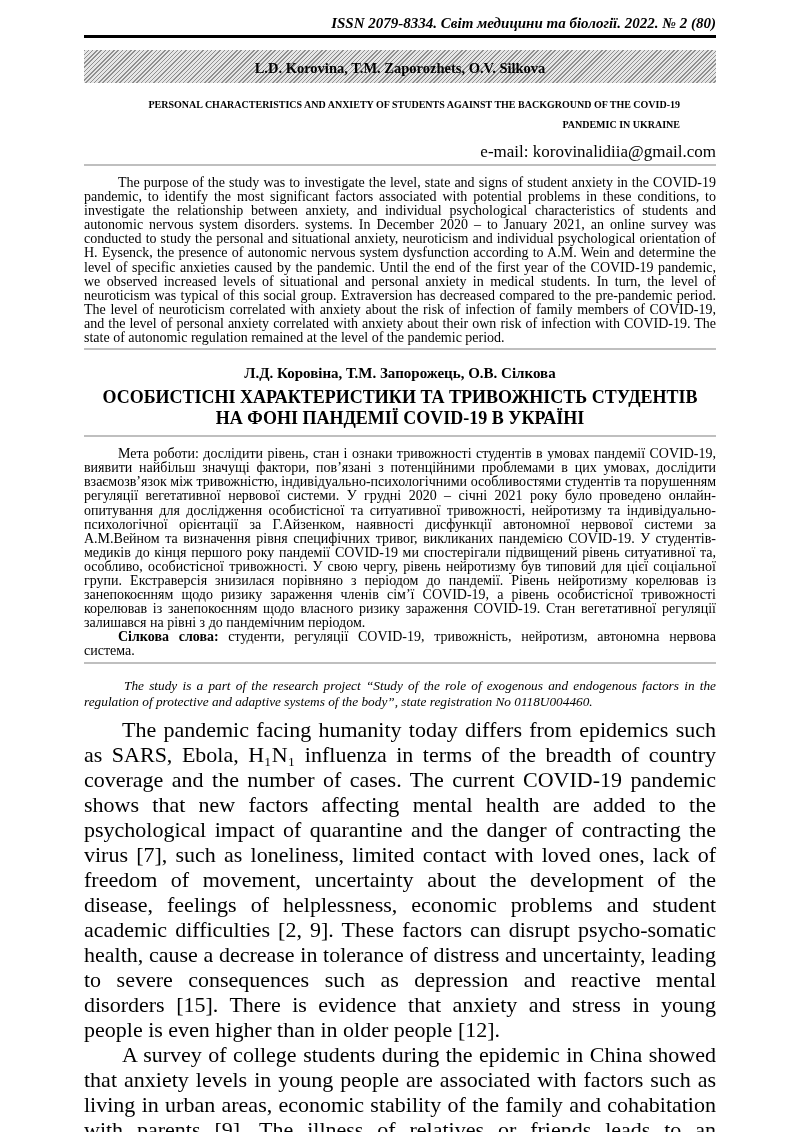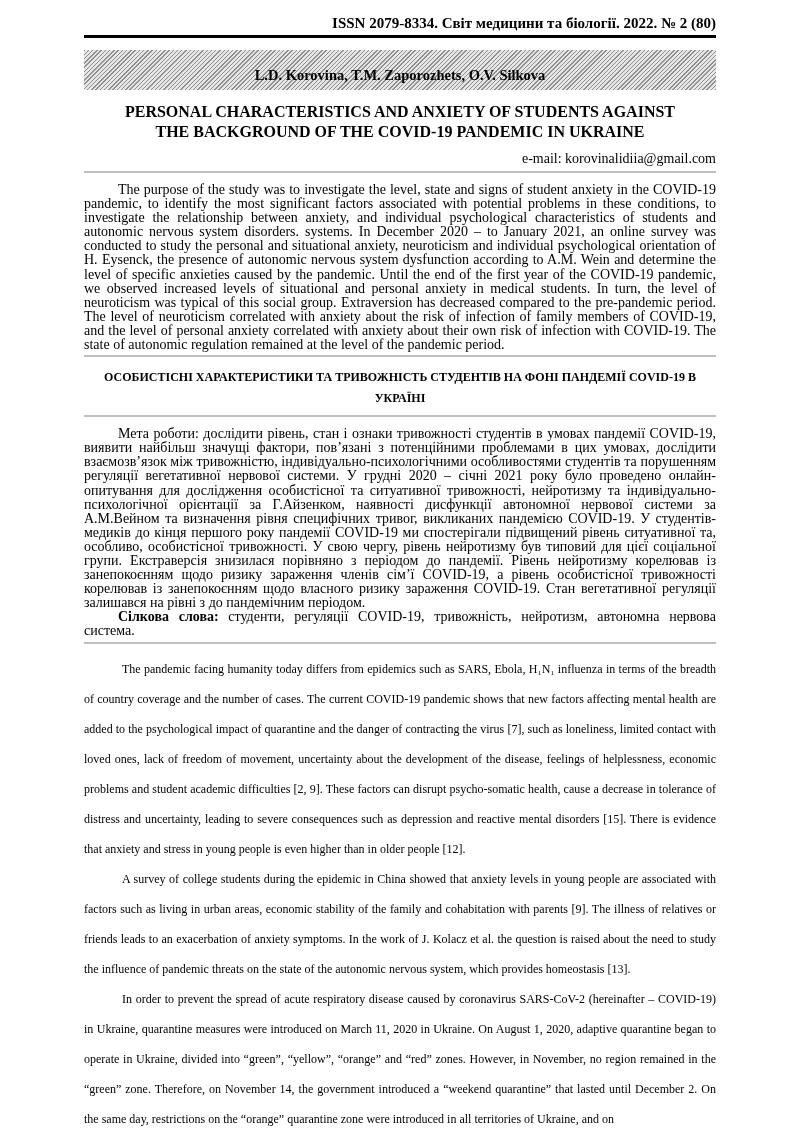--- a/index.html
+++ b/index.html
@@ -12,57 +12,58 @@
   }
   .page {
     width: 632px;
     margin: 0 auto;
     padding-top: 14px;
   }
   
   .issn-line {
     text-align: right;
     font-weight: bold;
+    font-style: italic;
     font-size: 15px;
     line-height: 18px;
   }
   .header-rule {
     border: none;
     border-top: 3px solid #000;
     margin: 3px 0 7px 0;
   }
   .doi, .udc {
     font-weight: bold;
     font-size: 14.5px;
     line-height: 18px;
   }
   
   .authors-block {
     margin-top: 12px;
-    padding: 16px 0 6px 0;
+    padding: 9px 0 6px 0;
     text-align: center;
     background: repeating-linear-gradient(135deg, #8f8f8f 0 1px, #e6e6e6 1px 3px);
   }
   .authors-block div {
     font-weight: bold;
     font-size: 14.5px;
     line-height: 18px;
   }
   
   .title-en {
     margin: 12px auto 6px auto;
     max-width: 560px;
-    text-align: center;
+    text-align: right;
     font-weight: bold;
-    font-size: 16px;
+    font-size: 10px;
     line-height: 20px;
   }
   .email {
     text-align: right;
-    font-size: 14px;
+    font-size: 17px;
     line-height: 17px;
     margin: 8px 0 4px 0;
   }
   
   .zigzag {
     height: 8px;
     margin: 3px 0 4px 0;
     background:
       conic-gradient(from -45deg at bottom, rgba(0,0,0,0) 0deg, #ffffff 1deg 89deg, rgba(0,0,0,0) 90deg) bottom / 12px 6px repeat-x,
       conic-gradient(from -45deg at bottom, rgba(0,0,0,0) 0deg, #bfbfbf 1deg 89deg, rgba(0,0,0,0) 90deg) bottom / 12px 8px repeat-x;
@@ -81,36 +82,36 @@
     font-weight: bold;
     font-size: 15px;
     line-height: 19px;
     margin: 8px 0 4px 0;
   }
   .title-uk {
     margin: 2px auto 6px auto;
     max-width: 600px;
     text-align: center;
     font-weight: bold;
-    font-size: 12px;
+    font-size: 18px;
     line-height: 21px;
   }
   
   .research-note {
     margin: 8px 0 6px 0;
     font-style: italic;
     font-size: 13.3px;
     line-height: 16.5px;
     text-align: justify;
     text-indent: 40px;
   }
   
   .body-text p {
-    font-size: 12px;
-    line-height: 30px;
+    font-size: 22px;
+    line-height: 25px;
     text-align: justify;
     text-indent: 38px;
     font-family: Liberation Serif, serif;
   }
 </style>
 </head>
 <body>
 
 <div class="page">
 
@@ -127,31 +128,33 @@
   <div class="email">e-mail: korovinalidiia@gmail.com</div>
 
   <div class="zigzag"></div>
 
   <div class="abstract">
     <p>The purpose of the study was to investigate the level, state and signs of student anxiety in the COVID-19 pandemic, to identify the most significant factors associated with potential problems in these conditions, to investigate the relationship between anxiety, and individual psychological characteristics of students and autonomic nervous system disorders. systems. In December 2020 – to January 2021, an online survey was conducted to study the personal and situational anxiety, neuroticism and individual psychological orientation of H. Eysenck, the presence of autonomic nervous system dysfunction according to A.M. Wein and determine the level of specific anxieties caused by the pandemic. Until the end of the first year of the COVID-19 pandemic, we observed increased levels of situational and personal anxiety in medical students. In turn, the level of neuroticism was typical of this social group. Extraversion has decreased compared to the pre-pandemic period. The level of neuroticism correlated with anxiety about the risk of infection of family members of COVID-19, and the level of personal anxiety correlated with anxiety about their own risk of infection with COVID-19. The state of autonomic regulation remained at the level of the pandemic period.</p>
   </div>
 
   <div class="zigzag"></div>
 
+  <div class="authors-uk">Л.Д. Коровіна, Т.М. Запорожець, О.В. Сілкова</div>
   <div class="title-uk">ОСОБИСТІСНІ ХАРАКТЕРИСТИКИ ТА ТРИВОЖНІСТЬ СТУДЕНТІВ НА ФОНІ ПАНДЕМІЇ COVID-19 В УКРАЇНІ</div>
 
   <div class="zigzag"></div>
 
   <div class="abstract">
     <p>Мета роботи: дослідити рівень, стан і ознаки тривожності студентів в умовах пандемії COVID-19, виявити найбільш значущі фактори, пов’язані з потенційними проблемами в цих умовах, дослідити взаємозв’язок між тривожністю, індивідуально-психологічними особливостями студентів та порушенням регуляції вегетативної нервової системи. У грудні 2020 – січні 2021 року було проведено онлайн-опитування для дослідження особистісної та ситуативної тривожності, нейротизму та індивідуально-психологічної орієнтації за Г.Айзенком, наявності дисфункції автономної нервової системи за А.М.Вейном та визначення рівня специфічних тривог, викликаних пандемією COVID-19. У студентів-медиків до кінця першого року пандемії COVID-19 ми спостерігали підвищений рівень ситуативної та, особливо, особистісної тривожності. У свою чергу, рівень нейротизму був типовий для цієї соціальної групи. Екстраверсія знизилася порівняно з періодом до пандемії. Рівень нейротизму корелював із занепокоєнням щодо ризику зараження членів сім’ї COVID-19, а рівень особистісної тривожності корелював із занепокоєнням щодо власного ризику зараження COVID-19. Стан вегетативної регуляції залишався на рівні з до пандемічним періодом.</p>
     <p><span class="kw-label">Сілкова слова:</span><span> студенти, регуляції COVID-19, тривожність, нейротизм, автономна нервова система.</span></p>
   </div>
 
   <div class="zigzag"></div>
 
+  <div class="research-note">The study is a part of the research project “Study of the role of exogenous and endogenous factors in the regulation of protective and adaptive systems of the body”, state registration No 0118U004460.</div>
 
   <div class="body-text">
     <p>The pandemic facing humanity today differs from epidemics such as SARS, Ebola, H₁N₁ influenza in terms of the breadth of country coverage and the number of cases. The current COVID-19 pandemic shows that new factors affecting mental health are added to the psychological impact of quarantine and the danger of contracting the virus [7], such as loneliness, limited contact with loved ones, lack of freedom of movement, uncertainty about the development of the disease, feelings of helplessness, economic problems and student academic difficulties [2, 9]. These factors can disrupt psycho-somatic health, cause a decrease in tolerance of distress and uncertainty, leading to severe consequences such as depression and reactive mental disorders [15]. There is evidence that anxiety and stress in young people is even higher than in older people [12].</p>
     <p>A survey of college students during the epidemic in China showed that anxiety levels in young people are associated with factors such as living in urban areas, economic stability of the family and cohabitation with parents [9]. The illness of relatives or friends leads to an exacerbation of anxiety symptoms. In the work of J. Kolacz et al. the question is raised about the need to study the influence of pandemic threats on the state of the autonomic nervous system, which provides homeostasis [13].</p>
     <p>In order to prevent the spread of acute respiratory disease caused by coronavirus SARS-CoV-2 (hereinafter – COVID-19) in Ukraine, quarantine measures were introduced on March 11, 2020 in Ukraine. On August 1, 2020, adaptive quarantine began to operate in Ukraine, divided into “green”, “yellow”, “orange” and “red” zones. However, in November, no region remained in the “green” zone. Therefore, on November 14, the government introduced a “weekend quarantine” that lasted until December 2. On the same day, restrictions on the “orange” quarantine zone were introduced in all territories of Ukraine, and on</p>
   </div>
 
 </div>
 
 </body></html>

